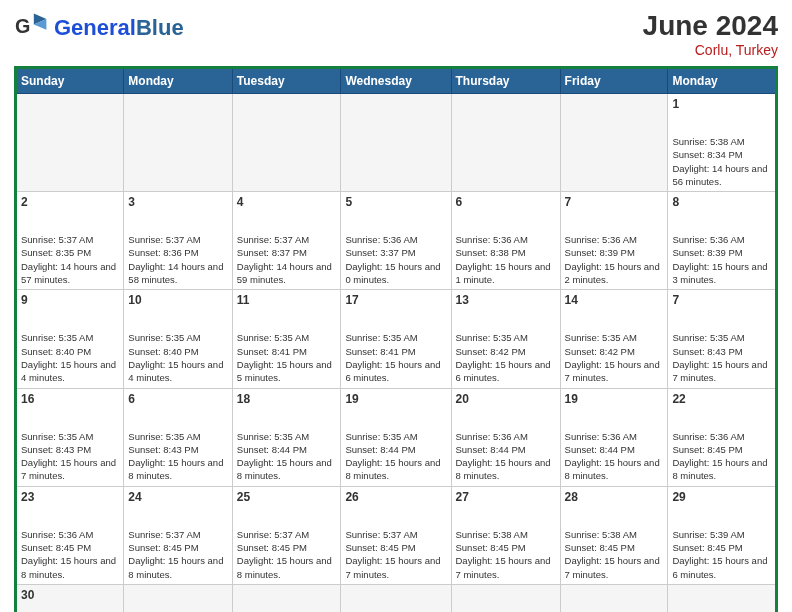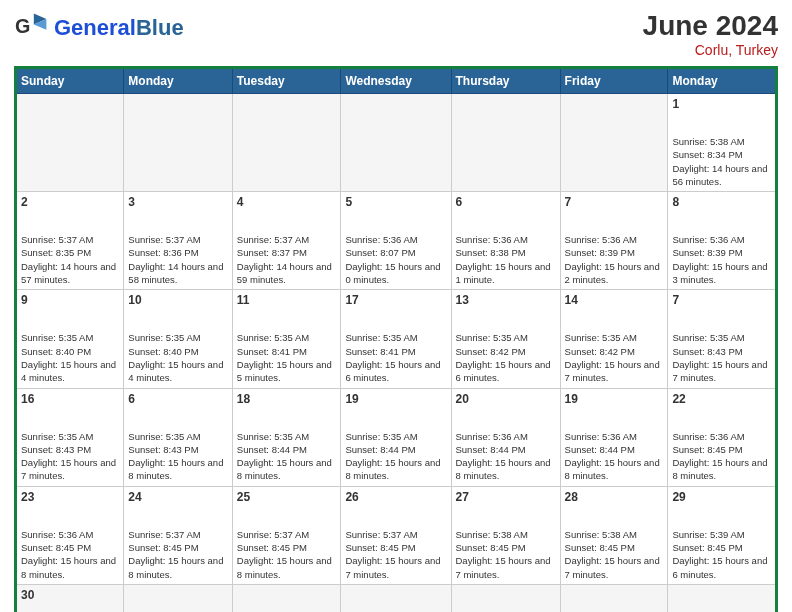--- a/index.html
+++ b/index.html
@@ -163,21 +163,21 @@
           </td>
           <td>
             <span class="day-number">4</span>
             <div class="day-info">Sunrise: 5:37 AM
 Sunset: 8:37 PM
 Daylight: 14 hours and 59 minutes.</div>
           </td>
           <td>
             <span class="day-number">5</span>
             <div class="day-info">Sunrise: 5:36 AM
-Sunset: 8:07 PM
+Sunset: 3:37 PM
 Daylight: 15 hours and 0 minutes.</div>
           </td>
           <td>
             <span class="day-number">6</span>
             <div class="day-info">Sunrise: 5:36 AM
 Sunset: 8:38 PM
 Daylight: 15 hours and 1 minute.</div>
           </td>
           <td>
             <span class="day-number">7</span>

